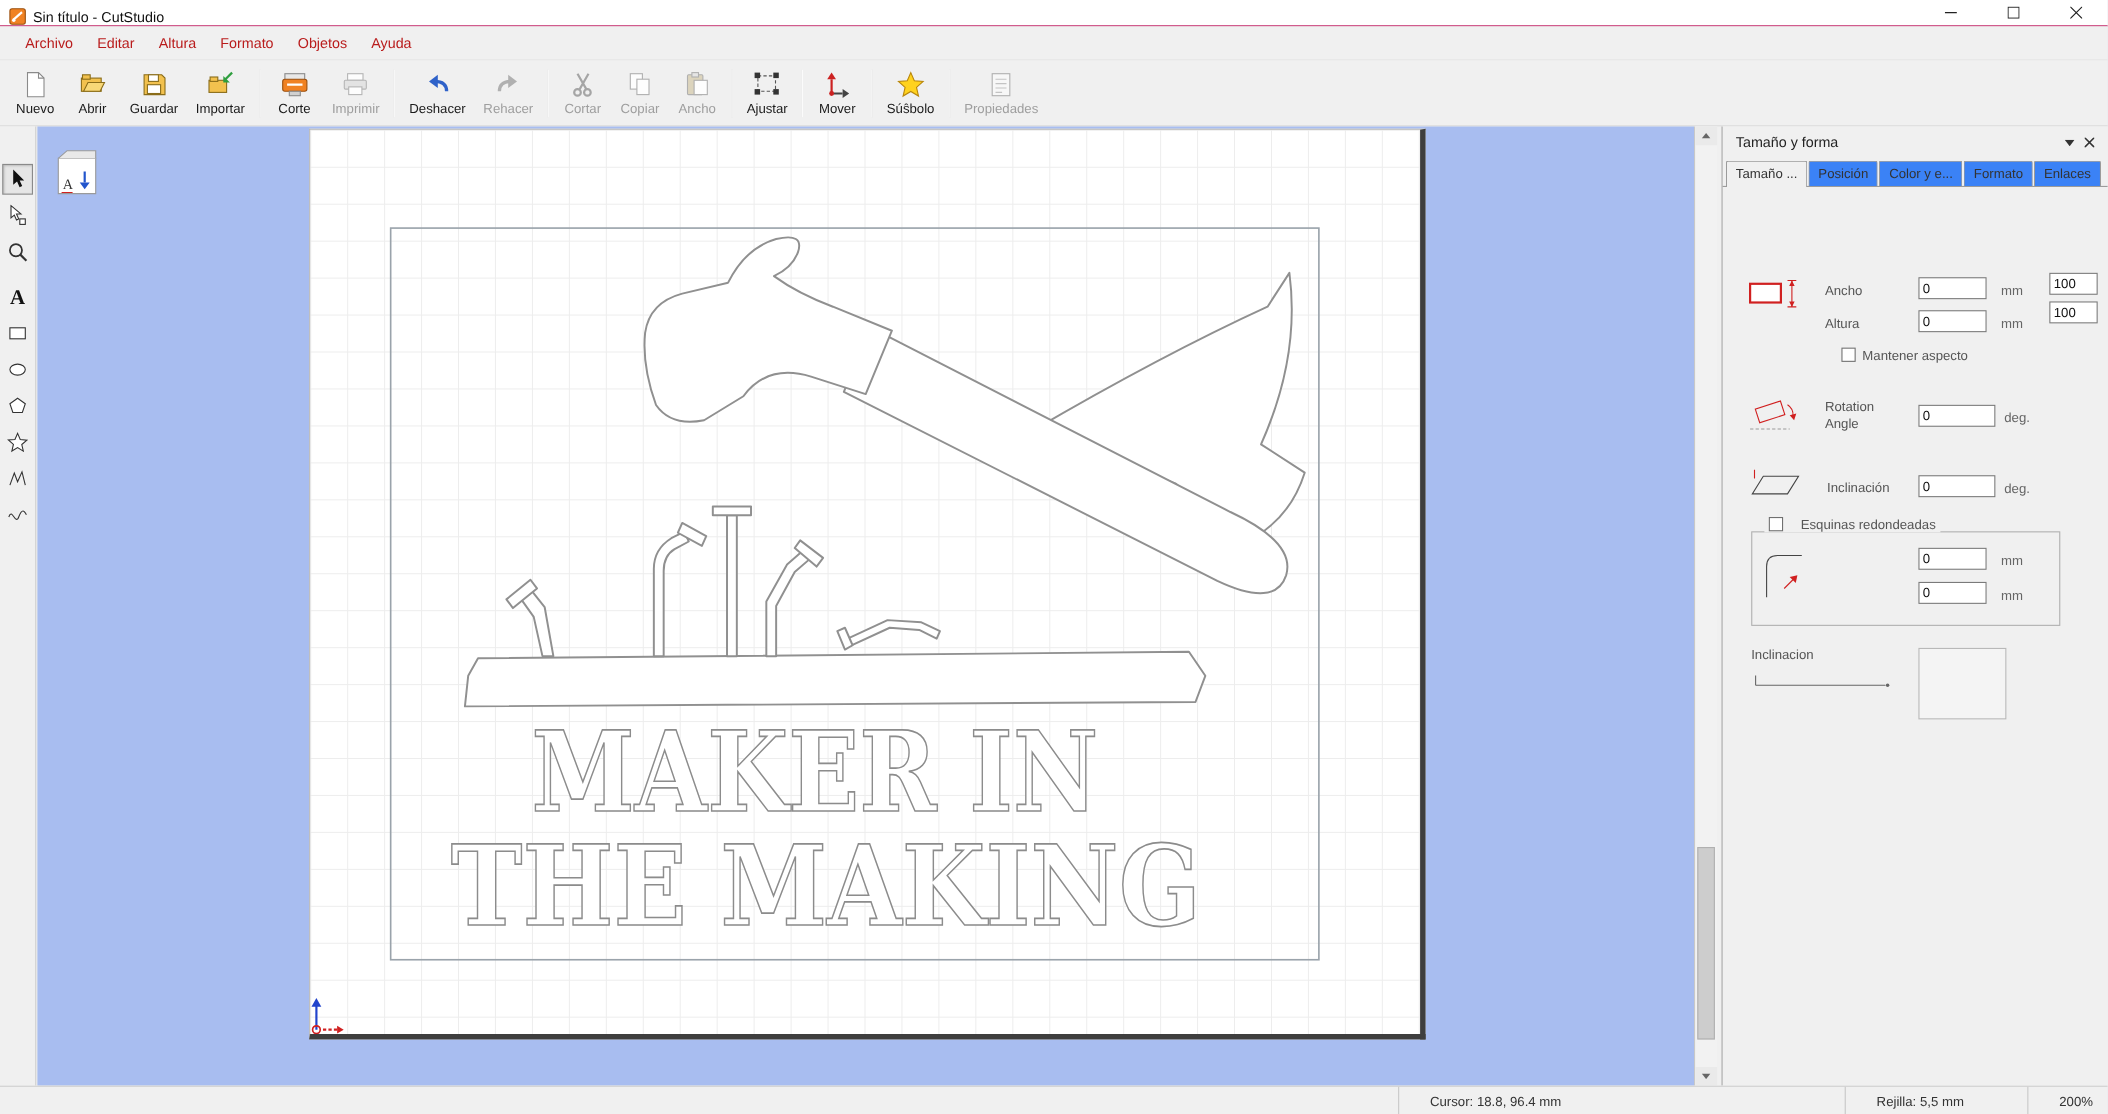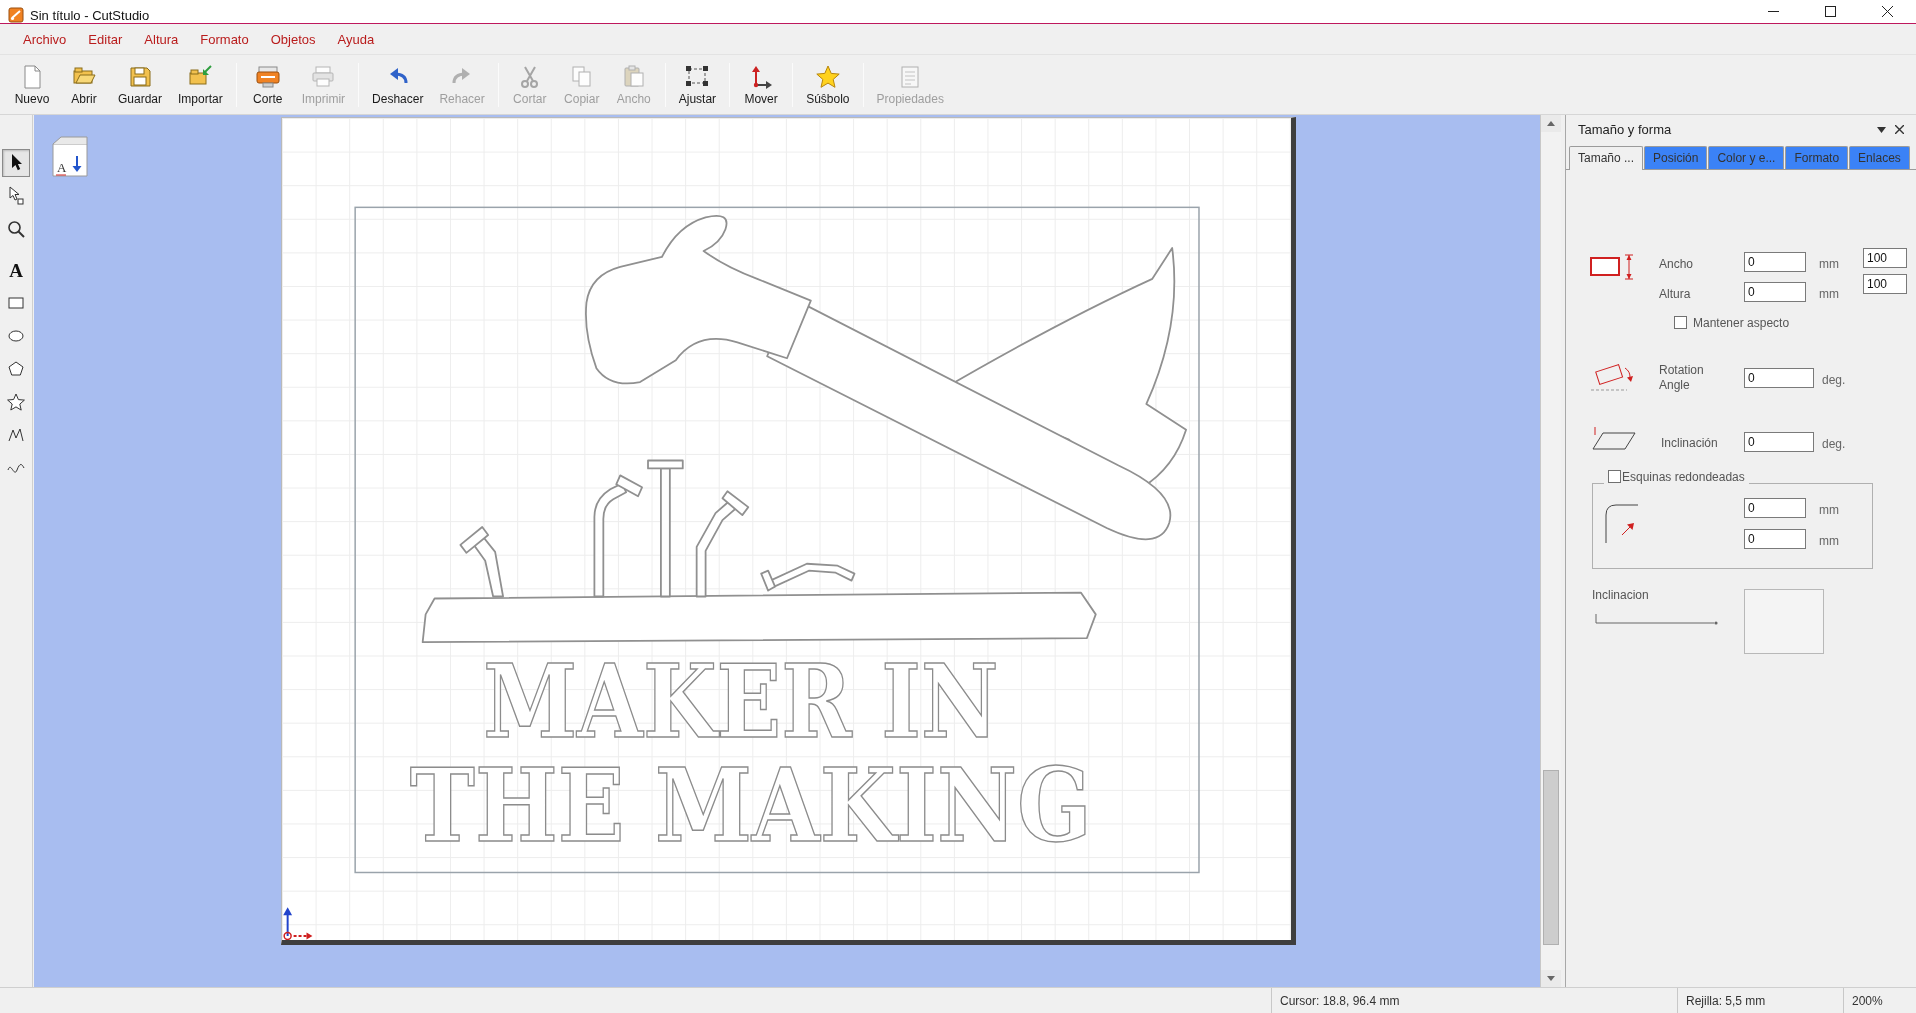--- a/index.html
+++ b/index.html
@@ -78,29 +78,29 @@
 
   .plabel { position:absolute; color:#555; }
   .pinput { position:absolute; width:62px; height:20px; border:1px solid #7a7a7a; background:#fff;
     font-size:12px; padding:0 3px; font-family:"Liberation Sans",sans-serif; color:#111; }
   .ppct { width:44px; }
   .punit { position:absolute; color:#666; }
   .picon { position:absolute; }
   .pcheck { position:absolute; width:13px; height:13px; border:1px solid #707070; background:#fff; }
   .groupbox { position:absolute; left:26px; top:313px; width:281px; height:86px; border:1px solid #b0b0b0; }
   .grouplegend { position:absolute; left:38px; top:300px; background:#f0f0f0; padding:0 4px;
-    display:flex; align-items:flex-start; gap:1px; color:#555; }
+    display:flex; align-items:flex-start; gap:16px; color:#555; }
   .grouplegend .pcheck { position:static; }
   .incl-box { position:absolute; left:178px; top:419px; width:80px; height:65px; border:1px solid #b8b8b8; background:#f4f4f4; }
 
   
   .statusbar { position:absolute; left:0; top:987px; width:1916px; height:26px; background:#f0f0f0;
     border-top:1px solid #cfcfcf; display:flex; align-items:stretch; font-size:12px; color:#333; }
   .sb-spacer { flex:1; }
-  .sb-cell { border-left:1px solid #c8c8c8; display:flex; align-items:center; padding-left:8px; }
+  .sb-cell { border-left:1px solid #c8c8c8; display:flex; align-items:center; padding-left:28px; }
   .sb-c1 { width:406px; } .sb-c2 { width:166px; } .sb-c3 { width:73px; }
 </style>
 </head>
 <body>
 
 <div class="titlebar">
   <div class="app-icon">
     <svg width="16" height="16" viewBox="0 0 16 16">
         <rect x="1" y="1" width="14" height="14" rx="2" fill="#f08223" stroke="#9a4f0e"></rect>
         <path d="M4 11L12 4" stroke="#fff" stroke-width="2"></path>

